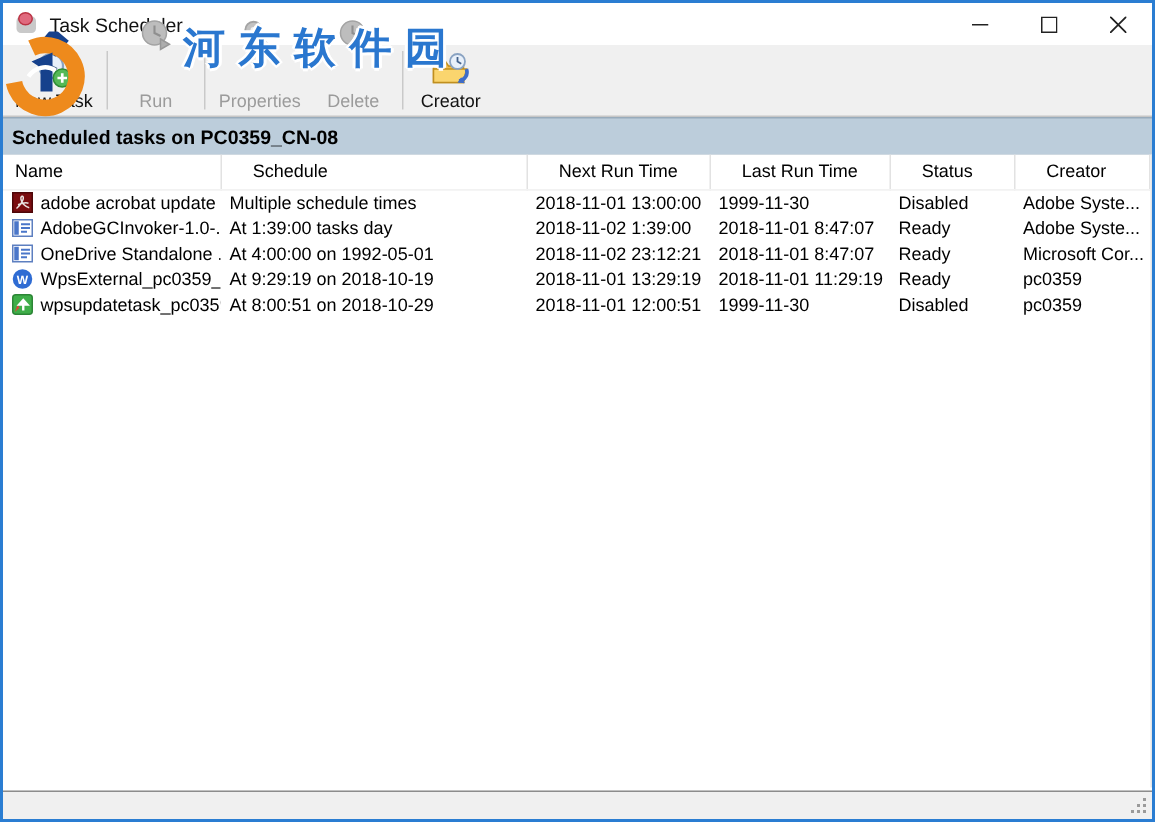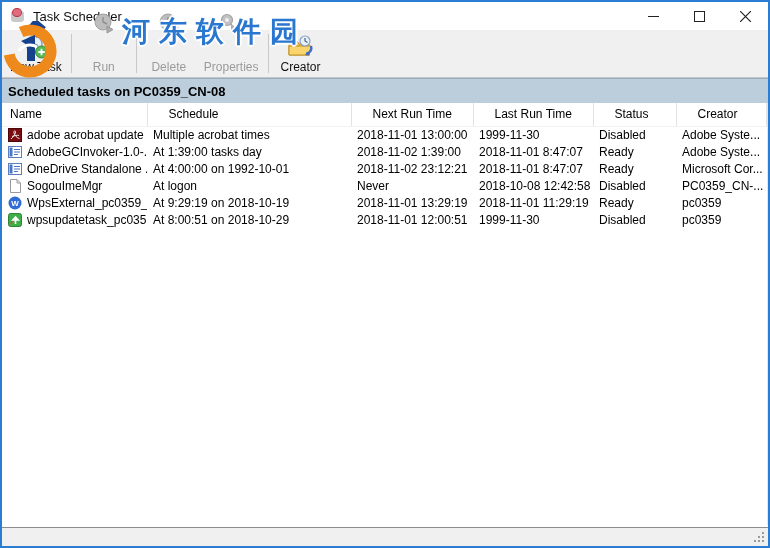--- a/index.html
+++ b/index.html
@@ -120,36 +120,36 @@
           <path d="M12 6 L12 11 L16 13" stroke="#8f8f8f" stroke-width="1.4" fill="none"></path>
           <path d="M16 15 L22 18.5 L16 22 Z" fill="#adadad" stroke="#979797" stroke-width="1"></path>
         </svg>
       </span>
       <span class="lbl">Run</span>
     </div>
     <div class="tb-sep"></div>
     <div class="tb-btn disabled">
       <span class="tb-ic">
         <svg width="26" height="26" viewBox="0 0 26 26">
+          <circle cx="9" cy="9" r="5.5" fill="#c2c2c2" stroke="#a3a3a3" stroke-width="1.2"></circle>
+          <circle cx="9" cy="9" r="2" fill="#f0f0f0"></circle>
+          <path d="M13 13 L21 20 L21 23 L18 23 L18 21 L16 21 L16 19 L14 19 Z" fill="#b5b5b5" stroke="#9d9d9d" stroke-width="0.8"></path>
+        </svg>
+      </span>
+      <span class="lbl">Properties</span>
+    </div>
+    <div class="tb-btn disabled">
+      <span class="tb-ic">
+        <svg width="26" height="26" viewBox="0 0 26 26">
           <circle cx="12" cy="11" r="8" fill="#bdbdbd" stroke="#a3a3a3" stroke-width="1"></circle>
           <path d="M12 6 L12 11 L16 13" stroke="#8f8f8f" stroke-width="1.4" fill="none"></path>
           <path d="M15.5 15.5 L22 22 M22 15.5 L15.5 22" stroke="#9b9b9b" stroke-width="2.2" fill="none"></path>
         </svg>
       </span>
       <span class="lbl">Delete</span>
-    </div>
-    <div class="tb-btn disabled">
-      <span class="tb-ic">
-        <svg width="26" height="26" viewBox="0 0 26 26">
-          <circle cx="9" cy="9" r="5.5" fill="#c2c2c2" stroke="#a3a3a3" stroke-width="1.2"></circle>
-          <circle cx="9" cy="9" r="2" fill="#f0f0f0"></circle>
-          <path d="M13 13 L21 20 L21 23 L18 23 L18 21 L16 21 L16 19 L14 19 Z" fill="#b5b5b5" stroke="#9d9d9d" stroke-width="0.8"></path>
-        </svg>
-      </span>
-      <span class="lbl">Properties</span>
     </div>
     <div class="tb-sep"></div>
     <div class="tb-btn">
       <span class="tb-ic">
         <svg width="28" height="26" viewBox="0 0 28 26">
           <path d="M2 7 L10 7 L12 10 L22 10 L22 21 L2 21 Z" fill="#f2bc4a" stroke="#c08f1f" stroke-width="1"></path>
           <path d="M2 12 L24 12 L22 21 L2 21 Z" fill="#fad56e" stroke="#c08f1f" stroke-width="1"></path>
           <circle cx="18" cy="7" r="5" fill="#e8f0fa" stroke="#8aa3c2" stroke-width="1.2"></circle>
           <path d="M18 4 L18 7 L20.5 8.5" stroke="#44628c" stroke-width="1.2" fill="none"></path>
           <path d="M24 12 a6 6 0 0 1 -5 8" stroke="#3d6cc9" stroke-width="2.4" fill="none"></path>
@@ -190,21 +190,21 @@
               <div class="namecell">
             <span class="rowicon">
               <svg viewBox="0 0 14 14">
                     <rect x="0.5" y="0.5" width="13" height="13" fill="#7a0d10" stroke="#4e0608"></rect>
                     <path d="M3 11 C5.5 9 8 5 7.5 3.5 C7 2 5.5 3 6 5 C6.6 7.5 9 10 11.5 10.5 M4 8.5 C6.5 7.5 9.5 7 11 7.5" stroke="#e9e3e1" stroke-width="1" fill="none"></path>
                   </svg>
             </span>
             <span>adobe acrobat update ...</span>
           </div>
             </td>
-          <td>Multiple acrobat times</td>
+          <td>Multiple schedule times</td>
           <td>2018-11-01 13:00:00</td>
           <td>1999-11-30</td>
           <td>Disabled</td>
           <td>Adobe Syste...</td>
         </tr>
         <tr>
           <td>
               <div class="namecell">
             <span class="rowicon">
               <svg viewBox="0 0 14 14">
@@ -228,43 +228,25 @@
             <span class="rowicon">
               <svg viewBox="0 0 14 14">
                     <rect x="0.5" y="1.5" width="13" height="11" fill="#fff" stroke="#5d7fc0"></rect>
                     <rect x="1.5" y="2.5" width="3" height="9" fill="#4a76c9"></rect>
                     <path d="M6 4.5 H12 M6 7 H12 M6 9.5 H10" stroke="#4a76c9" stroke-width="1.2"></path>
                   </svg>
             </span>
             <span>OneDrive Standalone ...</span>
           </div>
             </td>
-          <td>At 4:00:00 on 1992-10-01</td>
+          <td>At 4:00:00 on 1992-05-01</td>
           <td>2018-11-02 23:12:21</td>
           <td>2018-11-01 8:47:07</td>
           <td>Ready</td>
           <td>Microsoft Cor...</td>
-        </tr>
-        <tr>
-          <td>
-              <div class="namecell">
-            <span class="rowicon">
-              <svg viewBox="0 0 14 14">
-                    <path d="M2.5 0.5 H9 L12.5 4 V13.5 H2.5 Z" fill="#fff" stroke="#9a9a9a"></path>
-                    <path d="M9 0.5 L9 4 L12.5 4" fill="none" stroke="#9a9a9a"></path>
-                  </svg>
-            </span>
-            <span>SogouImeMgr</span>
-          </div>
-            </td>
-          <td>At logon</td>
-          <td>Never</td>
-          <td>2018-10-08 12:42:58</td>
-          <td>Disabled</td>
-          <td>PC0359_CN-...</td>
         </tr>
         <tr>
           <td>
               <div class="namecell">
             <span class="rowicon">
               <svg viewBox="0 0 14 14">
                     <circle cx="7" cy="7" r="6.5" fill="#2f6cd3"></circle>
                     <text x="7" y="10" text-anchor="middle" font-size="8" font-weight="bold" fill="#fff" font-family="Liberation Sans, sans-serif">W</text>
                   </svg>
             </span>

